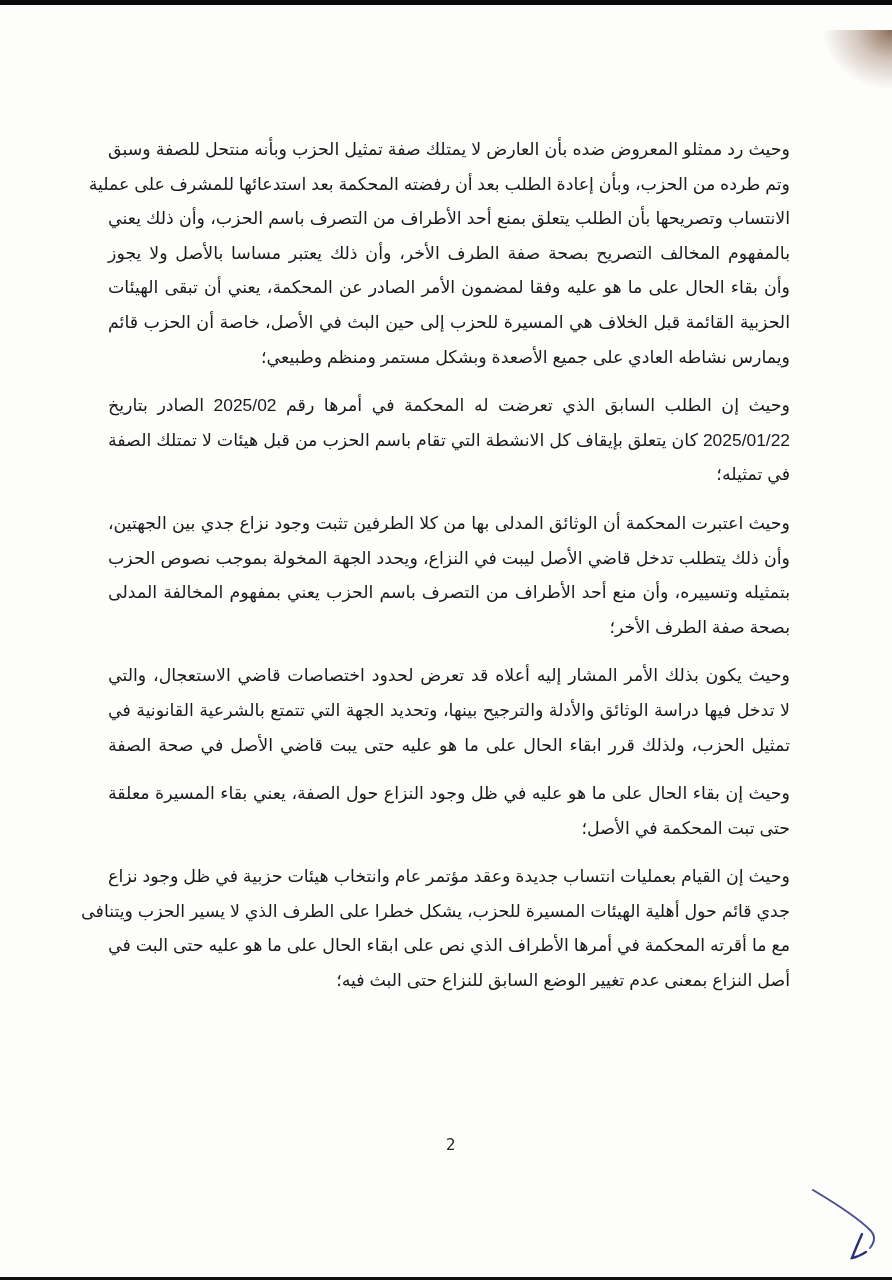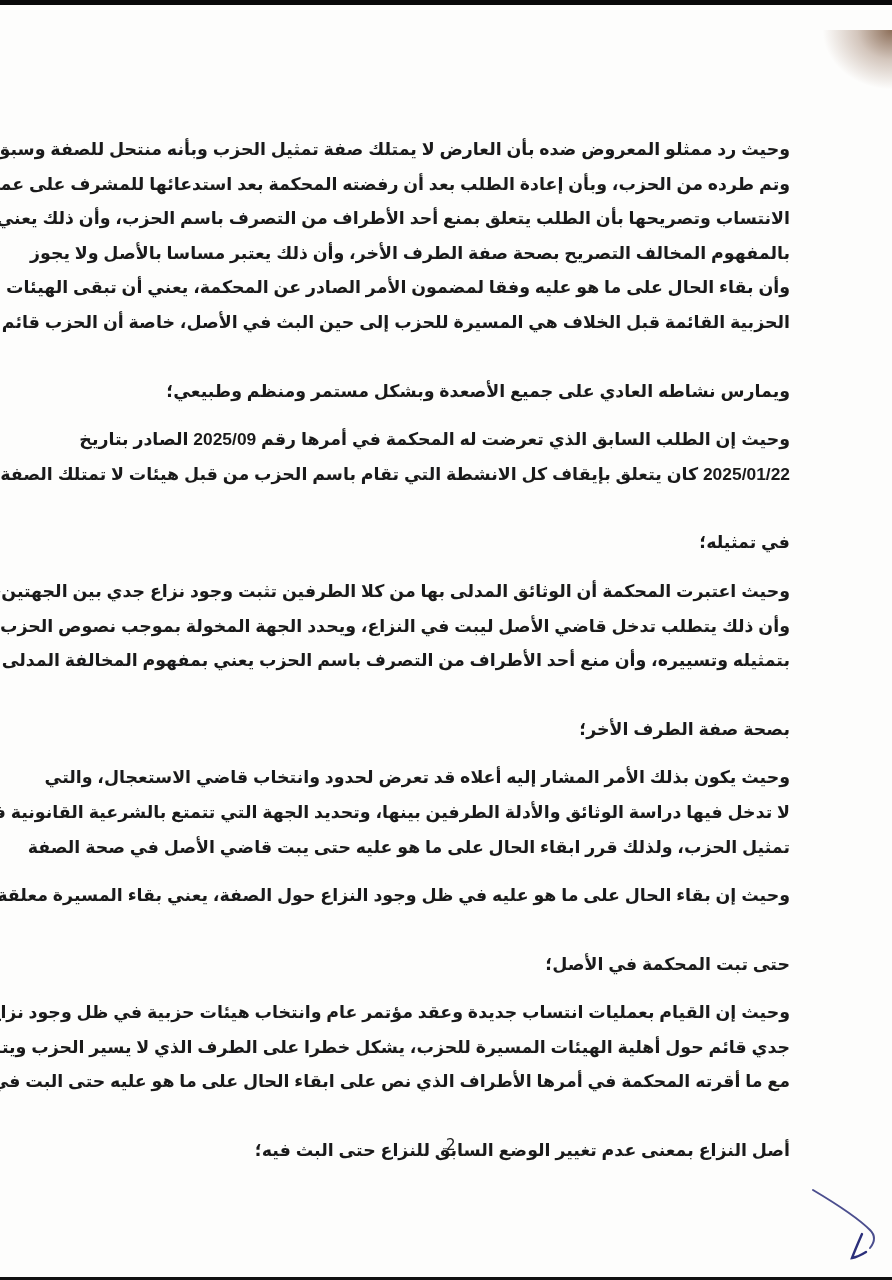--- a/index.html
+++ b/index.html
@@ -12,23 +12,23 @@
     .bottom-bar { position: absolute; left: 0; bottom: 0; width: 892px; height: 3px; background: #111; }
     .corner-shadow {
       position: absolute; right: 0; top: 30px; width: 70px; height: 60px;
       background: radial-gradient(ellipse at 100% 0%, rgba(120,85,60,0.85) 0%, rgba(160,130,110,0.45) 35%, rgba(255,255,255,0) 70%);
     }
     .page {
       position: absolute; left: 108px; top: 132px; width: 682px;
       direction: rtl; text-align: justify; text-align-last: right;
       color: #1a1a1a; font-size: 17.4px; line-height: 34.6px;
     }
-    .para { margin: 0 0 14px 0; font-weight: bold; }
+    .para { margin: 0 0 14px 0; }
     .para .line { display: block; text-align: justify; text-align-last: justify; white-space: nowrap; }
-    .para .line.last { text-align-last: right; margin-top: 34px; }
+    .para .line.last { text-align-last: right; }
     .page-number {
       position: absolute; left: 446px; top: 1136px; font-size: 15px; color: #222;
       font-family: "DejaVu Sans", sans-serif;
     }
     .signature { position: absolute; left: 800px; top: 1160px; width: 80px; height: 100px; }
   </style>
 </head>
 <body>
 
 <div class="top-bar"></div>
@@ -38,33 +38,33 @@
     <div class="para">
       <span class="line">وحيث رد ممثلو المعروض ضده بأن العارض لا يمتلك صفة تمثيل الحزب وبأنه منتحل للصفة وسبق</span>
       <span class="line">وتم طرده من الحزب، وبأن إعادة الطلب بعد أن رفضته المحكمة بعد استدعائها للمشرف على عملية</span>
       <span class="line">الانتساب وتصريحها بأن الطلب يتعلق بمنع أحد الأطراف من التصرف باسم الحزب، وأن ذلك يعني</span>
       <span class="line">بالمفهوم المخالف التصريح بصحة صفة الطرف الأخر، وأن ذلك يعتبر مساسا بالأصل ولا يجوز</span>
       <span class="line">وأن بقاء الحال على ما هو عليه وفقا لمضمون الأمر الصادر عن المحكمة، يعني أن تبقى الهيئات</span>
       <span class="line">الحزبية القائمة قبل الخلاف هي المسيرة للحزب إلى حين البث في الأصل، خاصة أن الحزب قائم</span>
       <span class="line last">ويمارس نشاطه العادي على جميع الأصعدة وبشكل مستمر ومنظم وطبيعي؛</span>
     </div>
     <div class="para">
-      <span class="line">وحيث إن الطلب السابق الذي تعرضت له المحكمة في أمرها رقم 2025/09 الصادر بتاريخ</span>
+      <span class="line">وحيث إن الطلب السابق الذي تعرضت له المحكمة في أمرها رقم 2025/02 الصادر بتاريخ</span>
       <span class="line">2025/01/22 كان يتعلق بإيقاف كل الانشطة التي تقام باسم الحزب من قبل هيئات لا تمتلك الصفة</span>
       <span class="line last">في تمثيله؛</span>
     </div>
     <div class="para">
       <span class="line">وحيث اعتبرت المحكمة أن الوثائق المدلى بها من كلا الطرفين تثبت وجود نزاع جدي بين الجهتين،</span>
       <span class="line">وأن ذلك يتطلب تدخل قاضي الأصل ليبت في النزاع، ويحدد الجهة المخولة بموجب نصوص الحزب</span>
       <span class="line">بتمثيله وتسييره، وأن منع أحد الأطراف من التصرف باسم الحزب يعني بمفهوم المخالفة المدلى</span>
       <span class="line last">بصحة صفة الطرف الأخر؛</span>
     </div>
     <div class="para">
-      <span class="line">وحيث يكون بذلك الأمر المشار إليه أعلاه قد تعرض لحدود وانتخاب قاضي الاستعجال، والتي</span>
-      <span class="line">لا تدخل فيها دراسة الوثائق والأدلة الطرفين بينها، وتحديد الجهة التي تتمتع بالشرعية القانونية في</span>
+      <span class="line">وحيث يكون بذلك الأمر المشار إليه أعلاه قد تعرض لحدود اختصاصات قاضي الاستعجال، والتي</span>
+      <span class="line">لا تدخل فيها دراسة الوثائق والأدلة والترجيح بينها، وتحديد الجهة التي تتمتع بالشرعية القانونية في</span>
       <span class="line">تمثيل الحزب، ولذلك قرر ابقاء الحال على ما هو عليه حتى يبت قاضي الأصل في صحة الصفة</span>
     </div>
     <div class="para">
       <span class="line">وحيث إن بقاء الحال على ما هو عليه في ظل وجود النزاع حول الصفة، يعني بقاء المسيرة معلقة</span>
       <span class="line last">حتى تبت المحكمة في الأصل؛</span>
     </div>
     <div class="para">
       <span class="line">وحيث إن القيام بعمليات انتساب جديدة وعقد مؤتمر عام وانتخاب هيئات حزبية في ظل وجود نزاع</span>
       <span class="line">جدي قائم حول أهلية الهيئات المسيرة للحزب، يشكل خطرا على الطرف الذي لا يسير الحزب ويتنافى</span>
       <span class="line">مع ما أقرته المحكمة في أمرها الأطراف الذي نص على ابقاء الحال على ما هو عليه حتى البت في</span>

